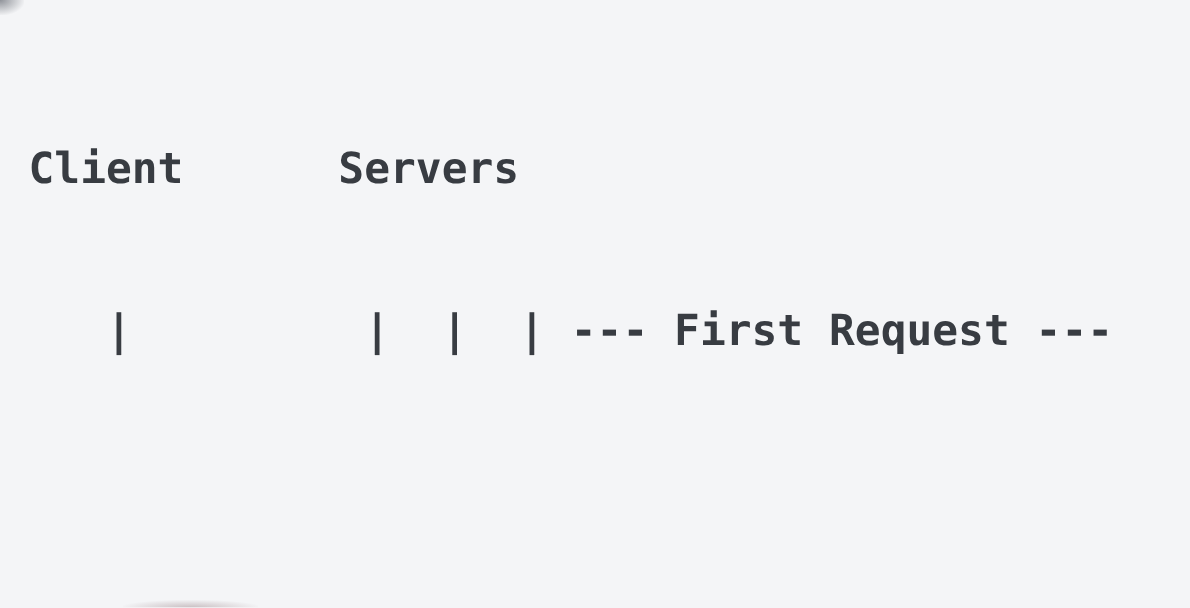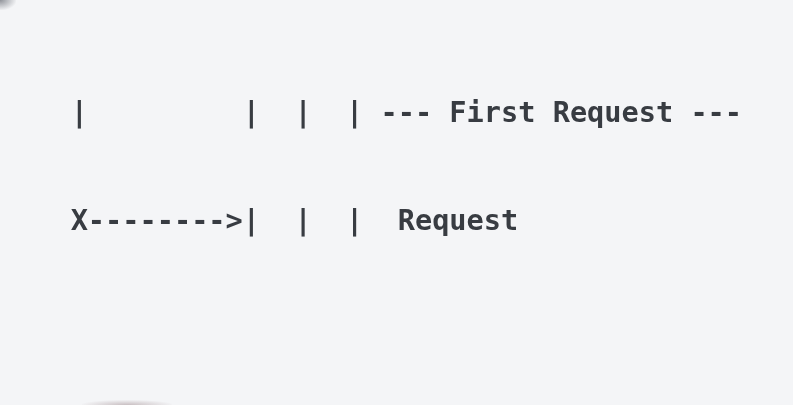--- a/index.html
+++ b/index.html
@@ -53,21 +53,21 @@
     pointer-events: none;
   }
 </style>
 </head>
 <body>
 
 <div class="artifact-tl"></div>
 <div class="artifact-bl"></div>
 
 <div class="diagram">
+  <div class="ascii-line">Client      Servers</div>
   <div class="ascii-line">   |         |  |  | --- First Request ---</div>
-  <div class="ascii-line">   X--------&gt;|  |  |  Request</div>
   
   
   
   
   
   
 </div>
 
 </body></html>

